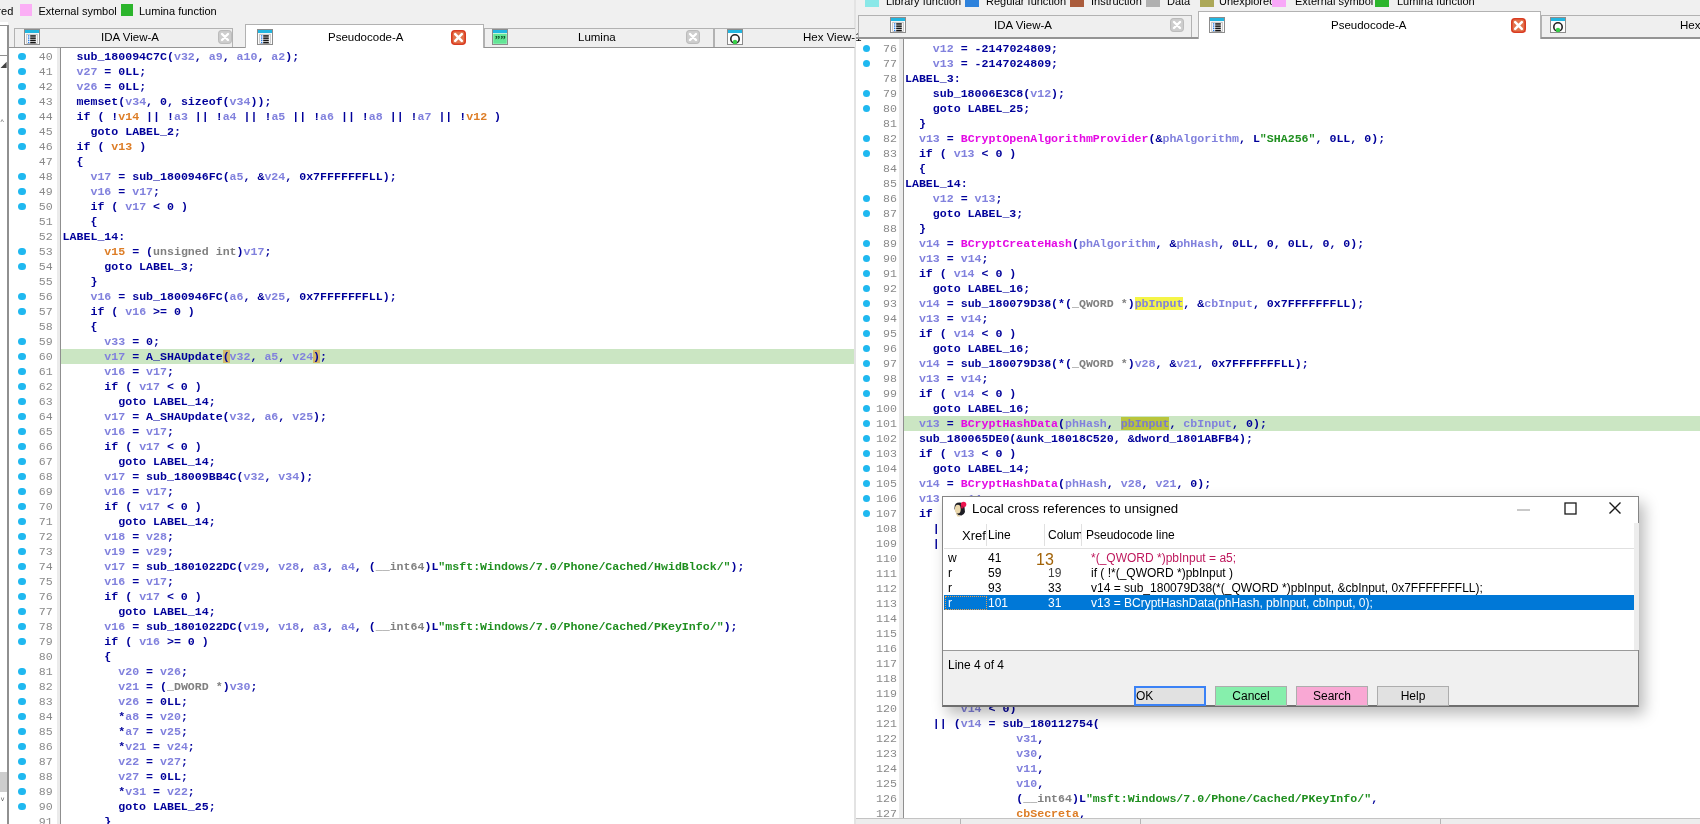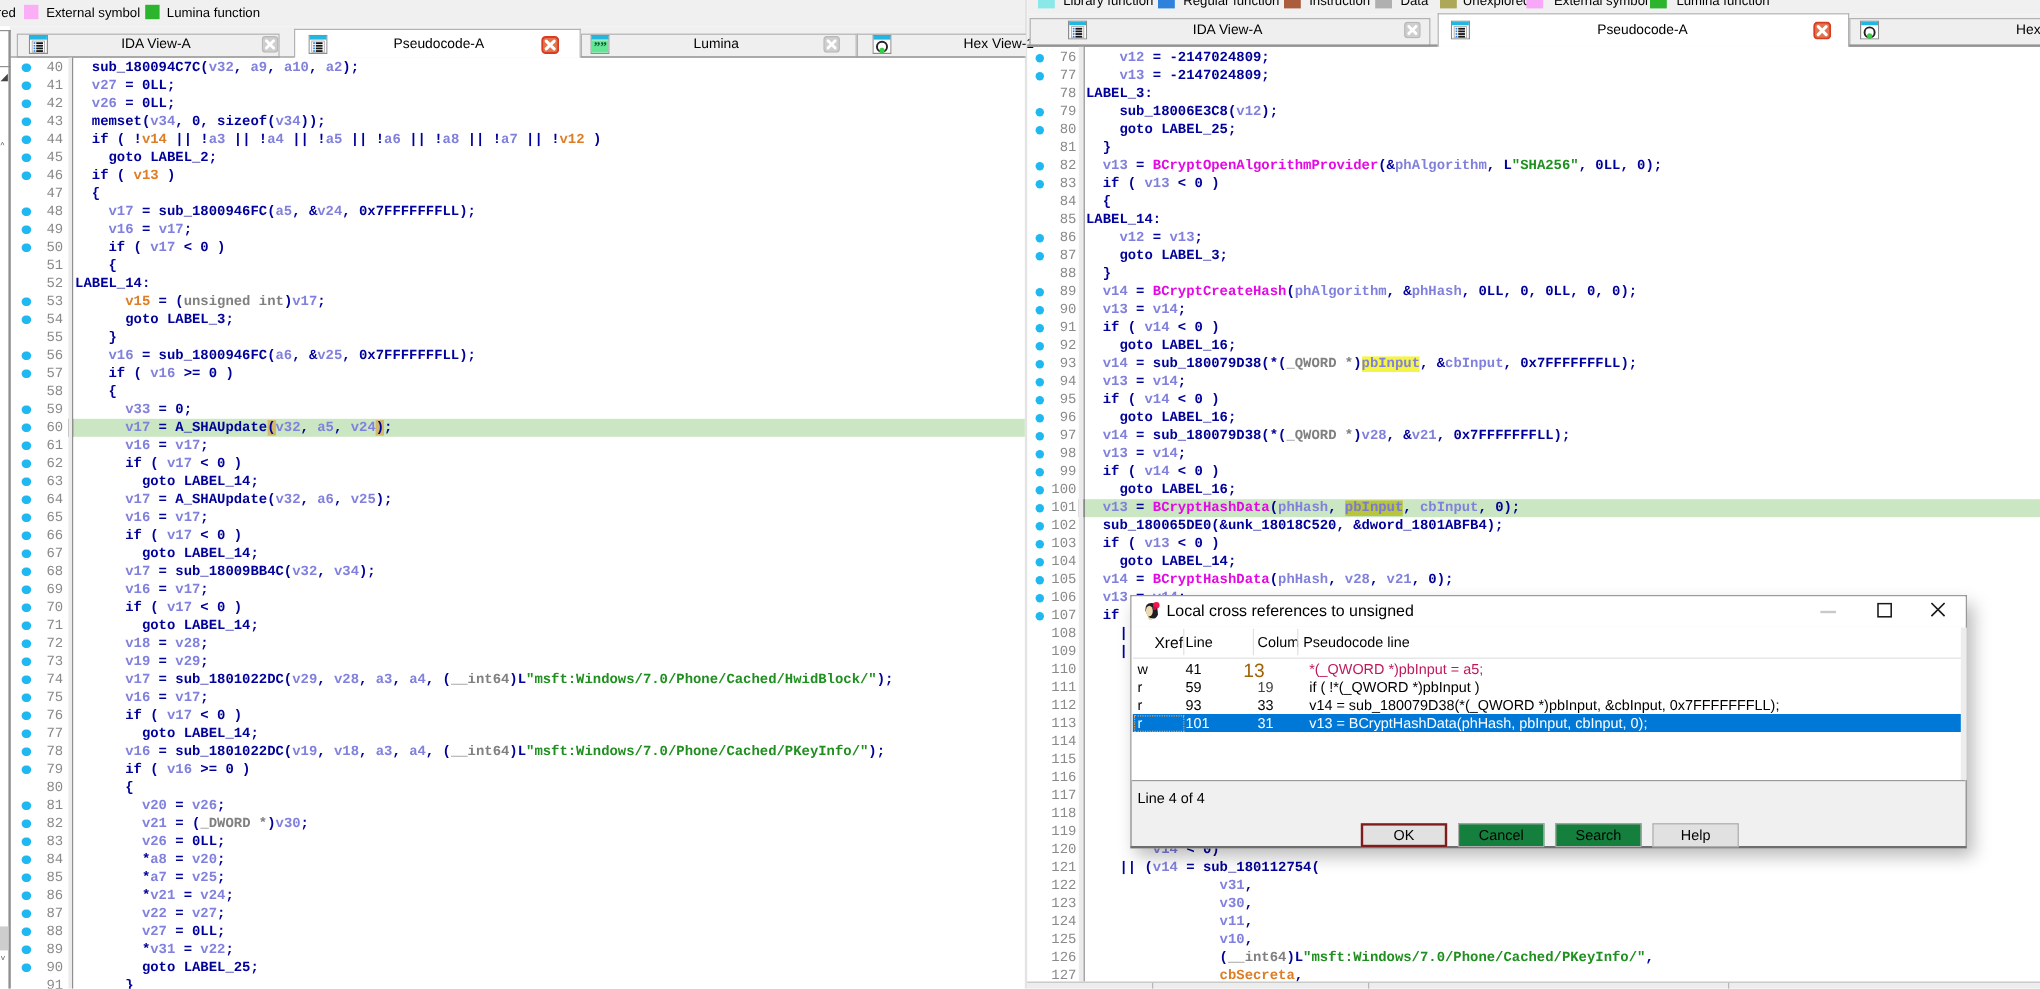--- a/index.html
+++ b/index.html
@@ -487,16 +487,16 @@
     <div class="abs" style="left:105px;top:84px;font-size:12px;color:#000">33</div>
     <div class="abs" style="left:148px;top:84px;font-size:12px;color:#000;white-space:nowrap">v14 = sub_180079D38(*(_QWORD *)pbInput, &amp;cbInput, 0x7FFFFFFFLL);</div>
     <div class="abs" style="left:1px;top:98px;width:693px;height:15px;background:#0078d7"></div>
     <div class="abs" style="left:1.5px;top:98.5px;width:42px;height:14px;border:1px dotted #e8a050"></div>
     <div class="abs" style="left:5px;top:99px;font-size:12px;color:#fff">r</div>
     <div class="abs" style="left:45px;top:99px;font-size:12px;color:#fff">101</div>
     <div class="abs" style="left:105px;top:99px;font-size:12px;color:#fff">31</div>
     <div class="abs" style="left:148px;top:99px;font-size:12px;color:#fff;white-space:nowrap">v13 = BCryptHashData(phHash, pbInput, cbInput, 0);</div>
     <div class="abs" style="left:690.5px;top:26px;width:5px;height:127px;background:#ededed"></div>
     <div class="abs" style="left:5px;top:161px;font-size:12px">Line 4 of 4</div>
-    <div class="abs" style="left:191px;top:188.5px;width:72px;height:20px;background:#e1e1e1;border:2px solid #7f1d1d;font-size:12px;text-align:center;line-height:16.5px">OK</div>
-    <div class="abs" style="left:272px;top:188.5px;width:72px;height:20px;background:#15803d;border:1px solid #adadad;font-size:12px;text-align:center;line-height:18.5px">Cancel</div>
-    <div class="abs" style="left:353px;top:188.5px;width:72px;height:20px;background:#15803d;border:1px solid #adadad;font-size:12px;text-align:center;line-height:18.5px">Search</div>
+    <div class="abs" style="left:191px;top:188.5px;width:72px;height:20px;background:#e1e1e1;border:2px solid #3b82f6;font-size:12px;line-height:16.5px">OK</div>
+    <div class="abs" style="left:272px;top:188.5px;width:72px;height:20px;background:#86efac;border:1px solid #adadad;font-size:12px;text-align:center;line-height:18.5px">Cancel</div>
+    <div class="abs" style="left:353px;top:188.5px;width:72px;height:20px;background:#f9a8d4;border:1px solid #adadad;font-size:12px;text-align:center;line-height:18.5px">Search</div>
     <div class="abs" style="left:434px;top:188.5px;width:72px;height:20px;background:#e1e1e1;border:1px solid #adadad;font-size:12px;text-align:center;line-height:18.5px">Help</div>
   </div>
 </body></html>

